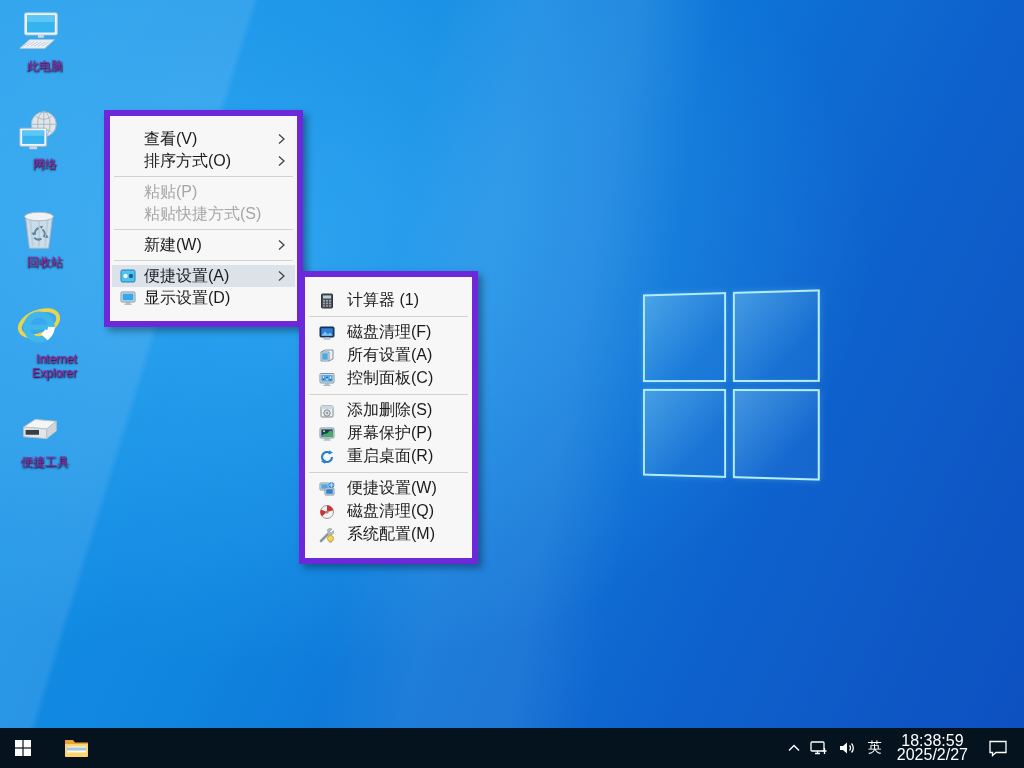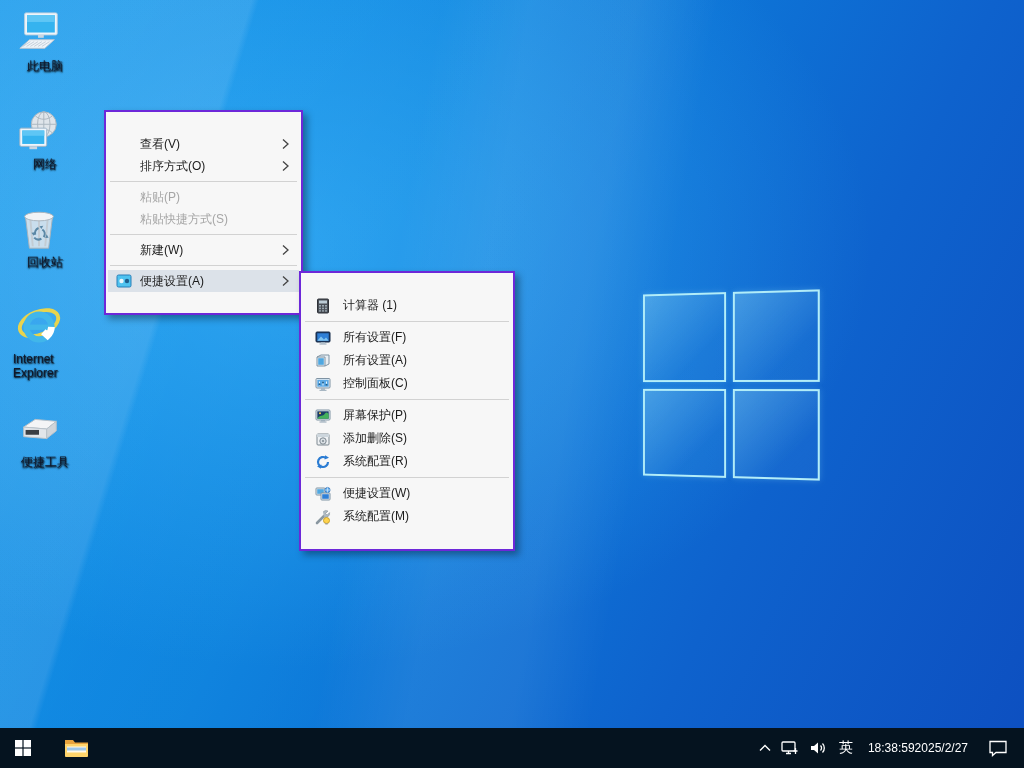--- a/index.html
+++ b/index.html
@@ -33,34 +33,34 @@
   }
 
   
   .desk-icon {
     position:absolute; left:1px; width:76px;
     display:flex; flex-direction:column; align-items:center; gap:3px;
     cursor:default;
   }
   .desk-icon .glyph { width:46px; height:46px; }
   .desk-icon .lbl {
-    color:#0f172a; font-size:12px; line-height:14px; text-align:left;
+    color:#a21caf; font-size:12px; line-height:14px; text-align:right;
     text-shadow: 0 1px 2px rgba(0,0,0,0.85), 1px 1px 1px rgba(0,0,0,0.5);
     max-width:76px;
     padding-left:12px;
   }
 
   
   .menu {
-    position:absolute; background:#f7f7f7; border:2px solid #6d28d9;
+    position:absolute; background:#f7f7f7; border:6px solid #6d28d9;
     box-shadow: 4px 4px 7px rgba(0,0,0,0.35);
-    padding:21px 2px; font-size:12px; color:#1b1b1b;
+    padding:12px 2px; font-size:16px; color:#1b1b1b;
   }
   .menu-main { left:104px; top:110px; width:199px; z-index:5; }
-  .menu-sub  { left:299px; top:271px; width:216px; z-index:6; }
+  .menu-sub  { left:299px; top:271px; width:179px; z-index:6; }
   .mi {
     height:22px; display:flex; align-items:center; position:relative;
     padding-left:32px; padding-right:8px; cursor:default; white-space:nowrap;
   }
   .menu-sub .mi { height:23px; padding-left:40px; }
   .mi.hl { background:#dce2e9; }
   .mi.dis { color:#a6a6a6; }
   .mi .ic { position:absolute; left:8px; top:50%; transform:translateY(-50%); width:16px; height:16px; }
   .menu-sub .mi .ic { left:12px; }
   .mi .arrow { position:absolute; right:10px; top:50%; transform:translateY(-50%); width:7px; height:11px; }
@@ -68,21 +68,21 @@
 
   
   .taskbar {
     position:absolute; left:0; bottom:0; width:1024px; height:40px;
     background:#05131f; display:flex; align-items:center; z-index:10;
   }
   .tb-btn { width:46px; height:40px; display:flex; align-items:center; justify-content:center; cursor:pointer; }
   .tb-right { margin-left:auto; display:flex; align-items:center; height:40px; }
   .tray-item { height:40px; display:flex; align-items:center; justify-content:center; padding:0 5px; cursor:pointer; color:#fff; }
   .lang { font-size:14px; padding:0 7px; }
-  .clock { flex-direction:row; line-height:14px; font-size:12px; text-align:center; padding:0 8px; }
+  .clock { flex-direction:column; line-height:14px; font-size:16px; text-align:center; padding:0 8px; }
   .action-center { padding:0 12px; margin-right:4px; }
 </style>
 </head>
 <body>
 
 <div class="desktop">
   <div class="beam"></div>
   <div class="win-logo">
     <div class="pane"></div>
     <div class="pane"></div>
@@ -188,20 +188,29 @@
     <svg class="ic" viewBox="0 0 16 16">
       <rect x="1" y="2" width="14" height="12" rx="1.5" fill="#4fc3f0" stroke="#2a7fb8"></rect>
       <circle cx="5.5" cy="8" r="2.2" fill="#eaf6fc"></circle>
         <circle cx="11" cy="8" r="2.2" fill="#1f5f8e"></circle>
     </svg>
     <span>便捷设置(A)</span>
     <svg class="arrow" viewBox="0 0 7 11">
         <path d="M1 1 L6 5.5 L1 10" fill="none" stroke="#444" stroke-width="1.3"></path>
       </svg>
   </div>
+  <div class="mi">
+    <svg class="ic" viewBox="0 0 16 16">
+      <rect x="1" y="2" width="14" height="10" rx="1" fill="#e8eef3" stroke="#7f93a3"></rect>
+      <rect x="2.5" y="3.5" width="11" height="7" fill="#3aa7e6"></rect>
+      <rect x="6" y="12" width="4" height="1.6" fill="#9fb0bd"></rect>
+        <rect x="4.5" y="13.6" width="7" height="1.2" fill="#9fb0bd"></rect>
+    </svg>
+    <span>显示设置(D)</span>
+  </div>
 </div>
 
 <div class="menu menu-sub">
   <div class="mi">
     <svg class="ic" viewBox="0 0 16 16">
       <rect x="2.5" y="1" width="11" height="14" rx="1" fill="#4a4f57" stroke="#2e3238"></rect>
       <rect x="4" y="2.5" width="8" height="3" fill="#bcccd6"></rect>
       <g fill="#9aa7b0">
           <rect x="4" y="7" width="2" height="1.6"></rect>
           <rect x="7" y="7" width="2" height="1.6"></rect>
@@ -218,21 +227,21 @@
   </div>
   <div class="sep"></div>
   <div class="mi">
     <svg class="ic" viewBox="0 0 16 16">
       <rect x="1" y="2" width="14" height="10" rx="1" fill="#1e3c66" stroke="#132948"></rect>
       <rect x="2.3" y="3.3" width="11.4" height="7.4" fill="#2f7fd6"></rect>
       <path d="M2.3 10.7 L6 6.5 L9 9.5 L11 7.5 L13.7 10.7 Z" fill="#7fc3ef"></path>
       <rect x="6" y="12" width="4" height="1.4" fill="#9fb0bd"></rect>
         <rect x="4.5" y="13.4" width="7" height="1.2" fill="#9fb0bd"></rect>
     </svg>
-    <span>所有设置(F)</span>
+    <span>磁盘清理(F)</span>
   </div>
   <div class="mi">
     <svg class="ic" viewBox="0 0 16 16">
       <path d="M2 4 L6 2 H14 V11 L10 13 H2 Z" fill="#e9eef3" stroke="#7f93a3"></path>
       <path d="M2 4 H10 V13" fill="none" stroke="#7f93a3"></path>
       <rect x="3.2" y="5.2" width="5.6" height="6.6" fill="#4fa7e0"></rect>
     </svg>
     <span>所有设置(A)</span>
   </div>
   <div class="mi">
@@ -244,58 +253,67 @@
         <circle cx="8" cy="6.6" r="1" fill="#1f5f8e"></circle>
         <circle cx="11.5" cy="8.8" r="1" fill="#1f5f8e"></circle>
       <rect x="6" y="12.4" width="4" height="1.4" fill="#9fb0bd"></rect>
         <rect x="4.5" y="13.8" width="7" height="1.1" fill="#9fb0bd"></rect>
     </svg>
     <span>控制面板(C)</span>
   </div>
   <div class="sep"></div>
   <div class="mi">
     <svg class="ic" viewBox="0 0 16 16">
+      <rect x="2" y="3" width="12" height="11" rx="1" fill="#eef1f4" stroke="#7d8890"></rect>
+      <rect x="2" y="3" width="12" height="3" fill="#cdd6dd"></rect>
+      <circle cx="8" cy="10" r="3.2" fill="#d9dfe4" stroke="#7d8890"></circle>
+      <circle cx="8" cy="10" r="1" fill="#7d8890"></circle>
+    </svg>
+    <span>添加删除(S)</span>
+  </div>
+  <div class="mi">
+    <svg class="ic" viewBox="0 0 16 16">
       <rect x="1" y="2" width="14" height="10" rx="1" fill="#e8eef3" stroke="#7f93a3"></rect>
       <rect x="2.3" y="3.3" width="11.4" height="7.4" fill="#1b3b66"></rect>
       <path d="M2.3 10.7 C5 6 8 9 10 5.5 C11.5 3.6 13 5 13.7 6.5 V10.7 Z" fill="#43b05c"></path>
       <circle cx="5" cy="5.3" r="1" fill="#ffd34d"></circle>
       <rect x="6" y="12" width="4" height="1.4" fill="#9fb0bd"></rect>
         <rect x="4.5" y="13.4" width="7" height="1.2" fill="#9fb0bd"></rect>
     </svg>
     <span>屏幕保护(P)</span>
   </div>
   <div class="mi">
     <svg class="ic" viewBox="0 0 16 16">
-      <rect x="2" y="3" width="12" height="11" rx="1" fill="#eef1f4" stroke="#7d8890"></rect>
-      <rect x="2" y="3" width="12" height="3" fill="#cdd6dd"></rect>
-      <circle cx="8" cy="10" r="3.2" fill="#d9dfe4" stroke="#7d8890"></circle>
-      <circle cx="8" cy="10" r="1" fill="#7d8890"></circle>
-    </svg>
-    <span>添加删除(S)</span>
-  </div>
-  <div class="mi">
-    <svg class="ic" viewBox="0 0 16 16">
       <path d="M13 8 a5 5 0 1 1 -2 -4" fill="none" stroke="#2b7cd3" stroke-width="2.2"></path>
       <path d="M10.2 1.2 L14 3.8 L9.6 5.4 Z" fill="#2b7cd3"></path>
       <path d="M3 8 a5 5 0 0 0 8.5 3.6" fill="none" stroke="#2b7cd3" stroke-width="0"></path>
       <path d="M5.8 14.8 L2 12.2 L6.4 10.6 Z" fill="#2b7cd3"></path>
     </svg>
-    <span>系统配置(R)</span>
+    <span>重启桌面(R)</span>
   </div>
   <div class="sep"></div>
   <div class="mi">
     <svg class="ic" viewBox="0 0 16 16">
       <rect x="1" y="2" width="9" height="7" rx="0.8" fill="#e8eef3" stroke="#7f93a3"></rect>
       <rect x="2.2" y="3.2" width="6.6" height="4.6" fill="#4fa7e0"></rect>
       <rect x="6" y="7" width="9" height="7" rx="0.8" fill="#e8eef3" stroke="#7f93a3"></rect>
       <rect x="7.2" y="8.2" width="6.6" height="4.6" fill="#2f7fd6"></rect>
       <circle cx="12.5" cy="4" r="2.6" fill="#5aa9f0" stroke="#1d5fa8" stroke-width="0.6"></circle>
       <path d="M10 4 H15 M12.5 1.5 V6.5" stroke="#cfe8fa" stroke-width="0.7"></path>
     </svg>
     <span>便捷设置(W)</span>
+  </div>
+  <div class="mi">
+    <svg class="ic" viewBox="0 0 16 16">
+      <circle cx="8" cy="8" r="6.5" fill="#f2f2f2" stroke="#9a9a9a"></circle>
+      <path d="M8 8 L8 1.5 A6.5 6.5 0 0 1 14.2 6.2 Z" fill="#d2322d"></path>
+      <path d="M8 8 L3 12.3 A6.5 6.5 0 0 1 2 5.5 Z" fill="#d2322d"></path>
+      <circle cx="8" cy="8" r="1.6" fill="#8c8c8c"></circle>
+    </svg>
+    <span>磁盘清理(Q)</span>
   </div>
   <div class="mi">
     <svg class="ic" viewBox="0 0 16 16">
       <path d="M2 14 L9 7" stroke="#8a97a0" stroke-width="2.6" stroke-linecap="round"></path>
       <path d="M8 3 a4 4 0 0 1 5 -1 l-2.5 2.5 1.6 1.6 2.5 -2.5 a4 4 0 0 1 -5.6 4.4" fill="#aeb9c1" stroke="#7d8890" stroke-width="0.5"></path>
       <circle cx="11.5" cy="11.5" r="3" fill="#ffd34d" stroke="#c9a22e"></circle>
       <rect x="10.3" y="14.2" width="2.4" height="1.3" fill="#9a9a9a"></rect>
     </svg>
     <span>系统配置(M)</span>
   </div>

